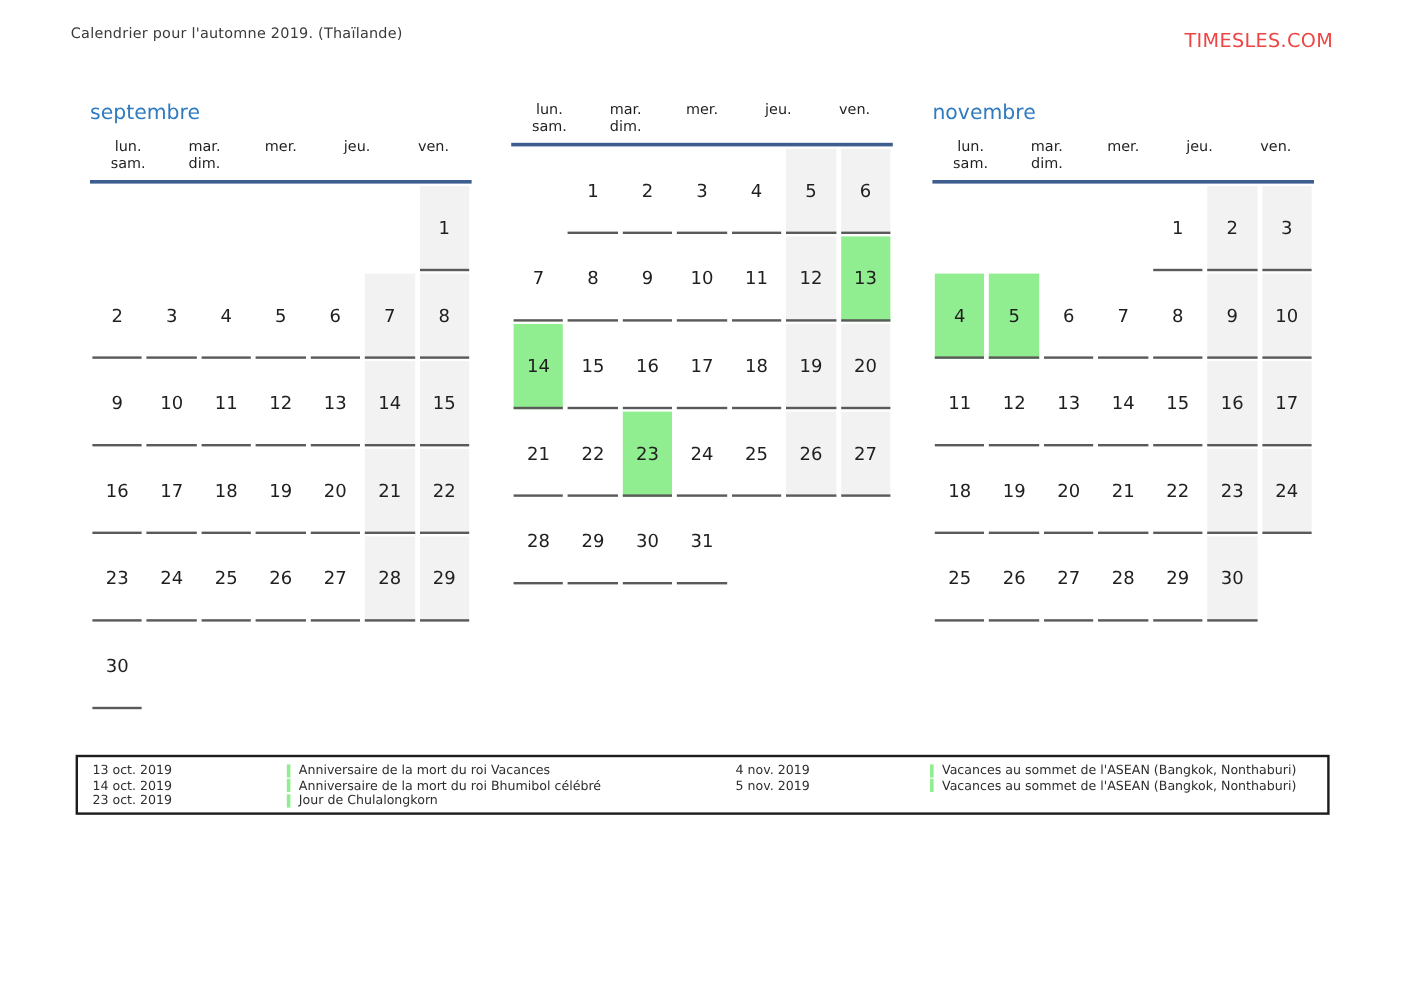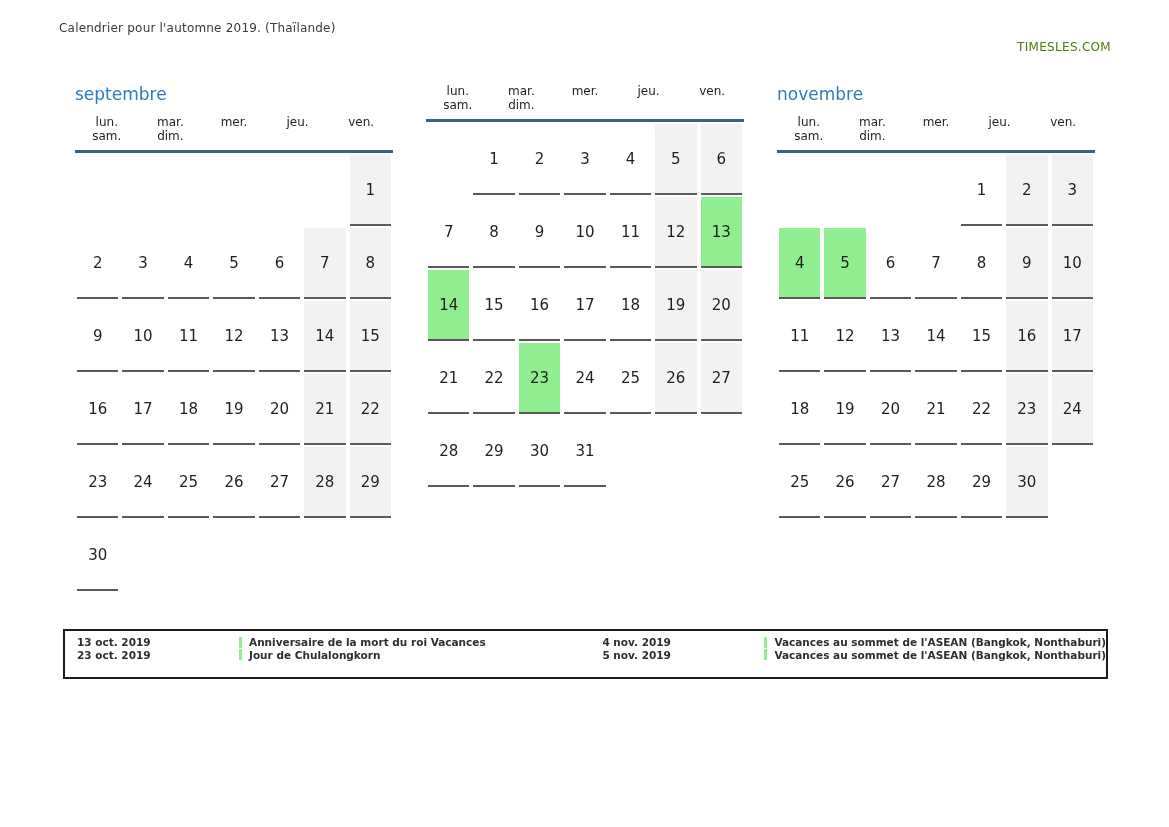--- a/index.html
+++ b/index.html
@@ -5,21 +5,21 @@
   html,body{margin:0;padding:0;background:#ffffff;}
   .page{
     position:relative;width:1169px;height:827px;background:#ffffff;overflow:hidden;
     font-family:"DejaVu Sans","Liberation Sans",sans-serif;color:#2e2e2e;
   }
   .page-title{
     position:absolute;left:59px;top:21px;font-size:12px;font-weight:400;color:#3a3a3a;
     letter-spacing:0.2px;
   }
   .site-link{
-    position:absolute;right:58px;top:40px;font-size:12px;color:#4d7c0f;text-decoration:none;
+    position:absolute;right:58px;top:24px;font-size:16px;color:#ef4444;text-decoration:none;
     letter-spacing:0.3px;cursor:pointer;
   }
   .months{position:absolute;left:75px;top:84px;display:flex;gap:33px;}
   .month{width:318px;}
   .month-title{text-align:left;font-size:17px;color:#2f7bbf;margin-bottom:11px;}
   .weekdays{
     display:grid;grid-template-columns:repeat(5,1fr);
     border-bottom:3px solid #3d5e8f;padding-bottom:7px;
   }
   .wd{text-align:center;font-size:12px;color:#1f1f1f;}
@@ -31,21 +31,21 @@
   .cell.n{border-bottom-color:#5a5a5a;}
   .cell.we{border-bottom-color:#5a5a5a;background:#f2f2f2;}
   .cell.h{border-bottom-color:#5a5a5a;background:#90ee90;}
   .legend{
     position:absolute;left:63px;top:629px;width:1045px;height:50px;box-sizing:border-box;
     border:2px solid #1c1c1c;display:flex;padding:5px 0 0 12px;
   }
   .legend-col{display:flex;flex-direction:column;}
   .legend-col.left{width:500px;}
   .legend-col.right{flex:1;margin-left:36px;}
-  .legend-row{display:flex;align-items:center;height:12.6px;font-size:10.5px;color:#2e2e2e;font-weight:bold;}
+  .legend-row{display:flex;align-items:center;height:12.6px;font-size:10.5px;color:#2e2e2e;}
   .legend-date{width:162px;flex:0 0 162px;}
   .legend-bar{width:3px;height:11px;background:#90ee90;margin-right:7px;flex:0 0 3px;}
   .legend-label{white-space:nowrap;}
 </style>
 </head>
 <body>
 
 <div class="page">
   <div class="page-title">Calendrier pour l'automne 2019. (Thaïlande)</div>
   <a class="site-link">TIMESLES.COM</a>
@@ -205,20 +205,25 @@
       </div>
     </div>
   <div class="legend" id="legend">
       <div class="legend-col left">
         <div class="legend-row">
           <span class="legend-date">13 oct. 2019</span>
           <span class="legend-bar"></span>
           <span class="legend-label">Anniversaire de la mort du roi Vacances</span>
         </div>
         <div class="legend-row">
+          <span class="legend-date">14 oct. 2019</span>
+          <span class="legend-bar"></span>
+          <span class="legend-label">Anniversaire de la mort du roi Bhumibol célébré</span>
+        </div>
+        <div class="legend-row">
           <span class="legend-date">23 oct. 2019</span>
           <span class="legend-bar"></span>
           <span class="legend-label">Jour de Chulalongkorn</span>
         </div>
       </div>
       <div class="legend-col right">
         <div class="legend-row">
           <span class="legend-date">4 nov. 2019</span>
           <span class="legend-bar"></span>
           <span class="legend-label">Vacances au sommet de l'ASEAN (Bangkok, Nonthaburi)</span>

